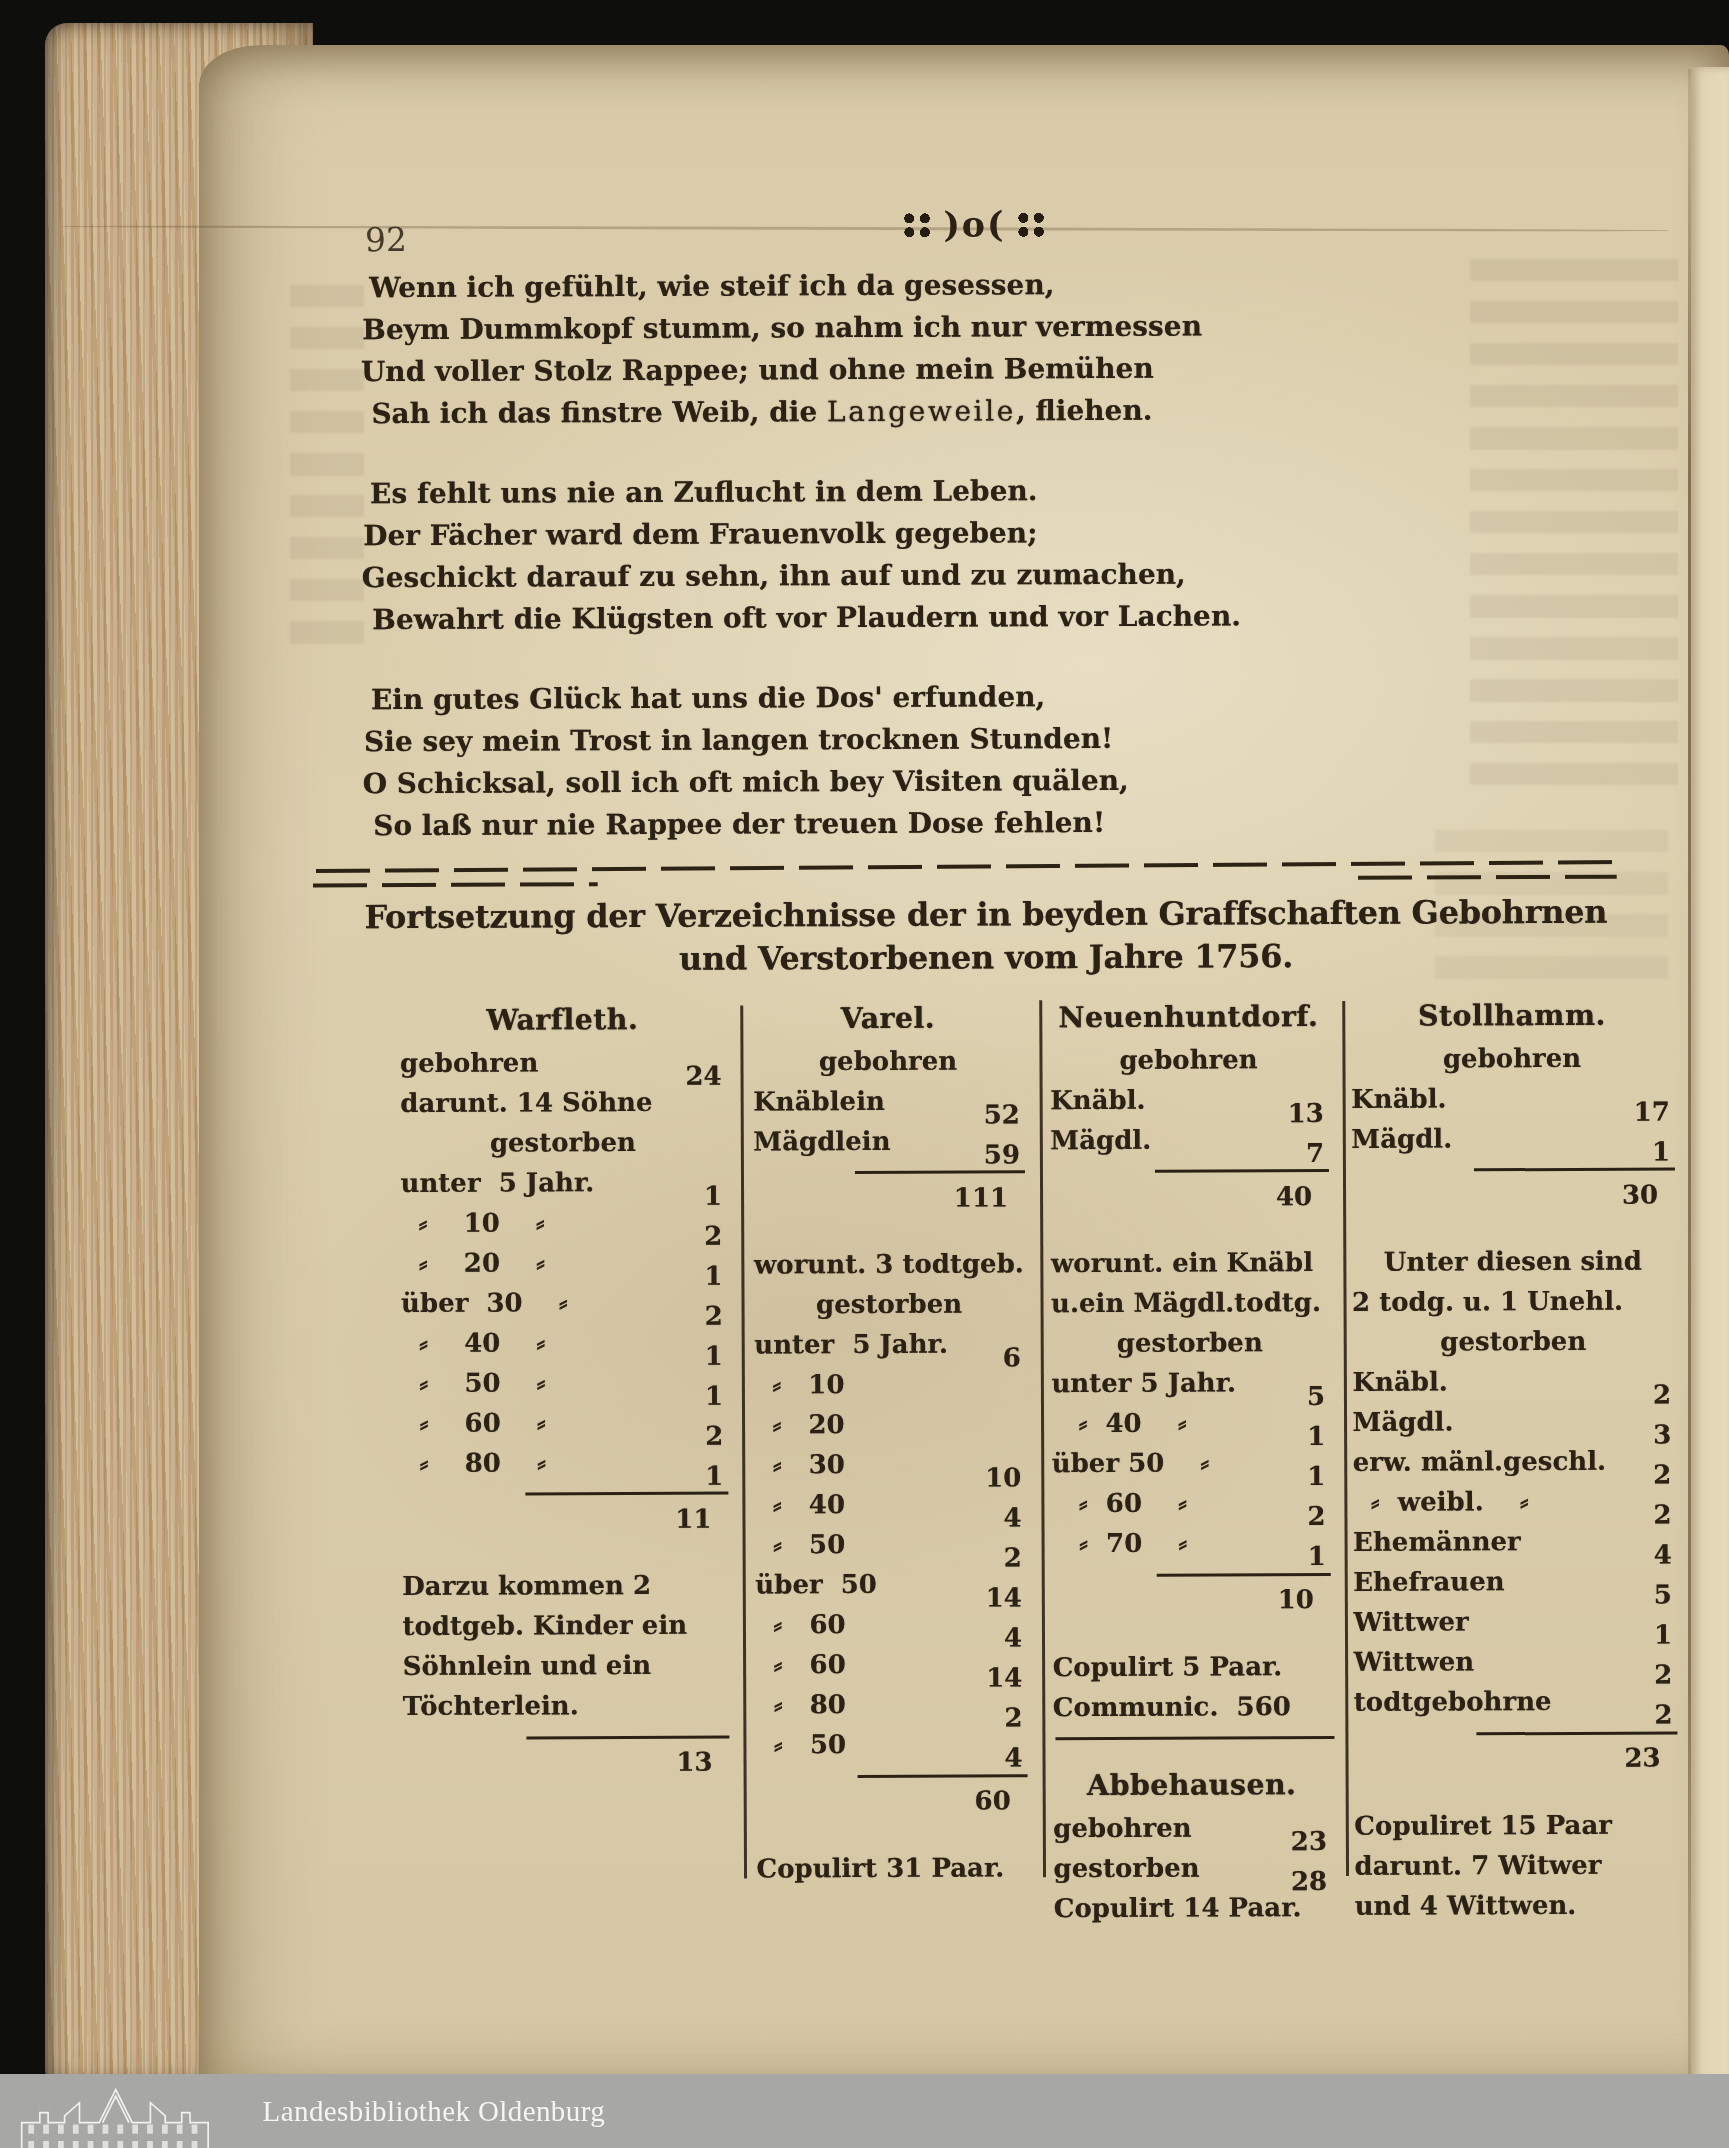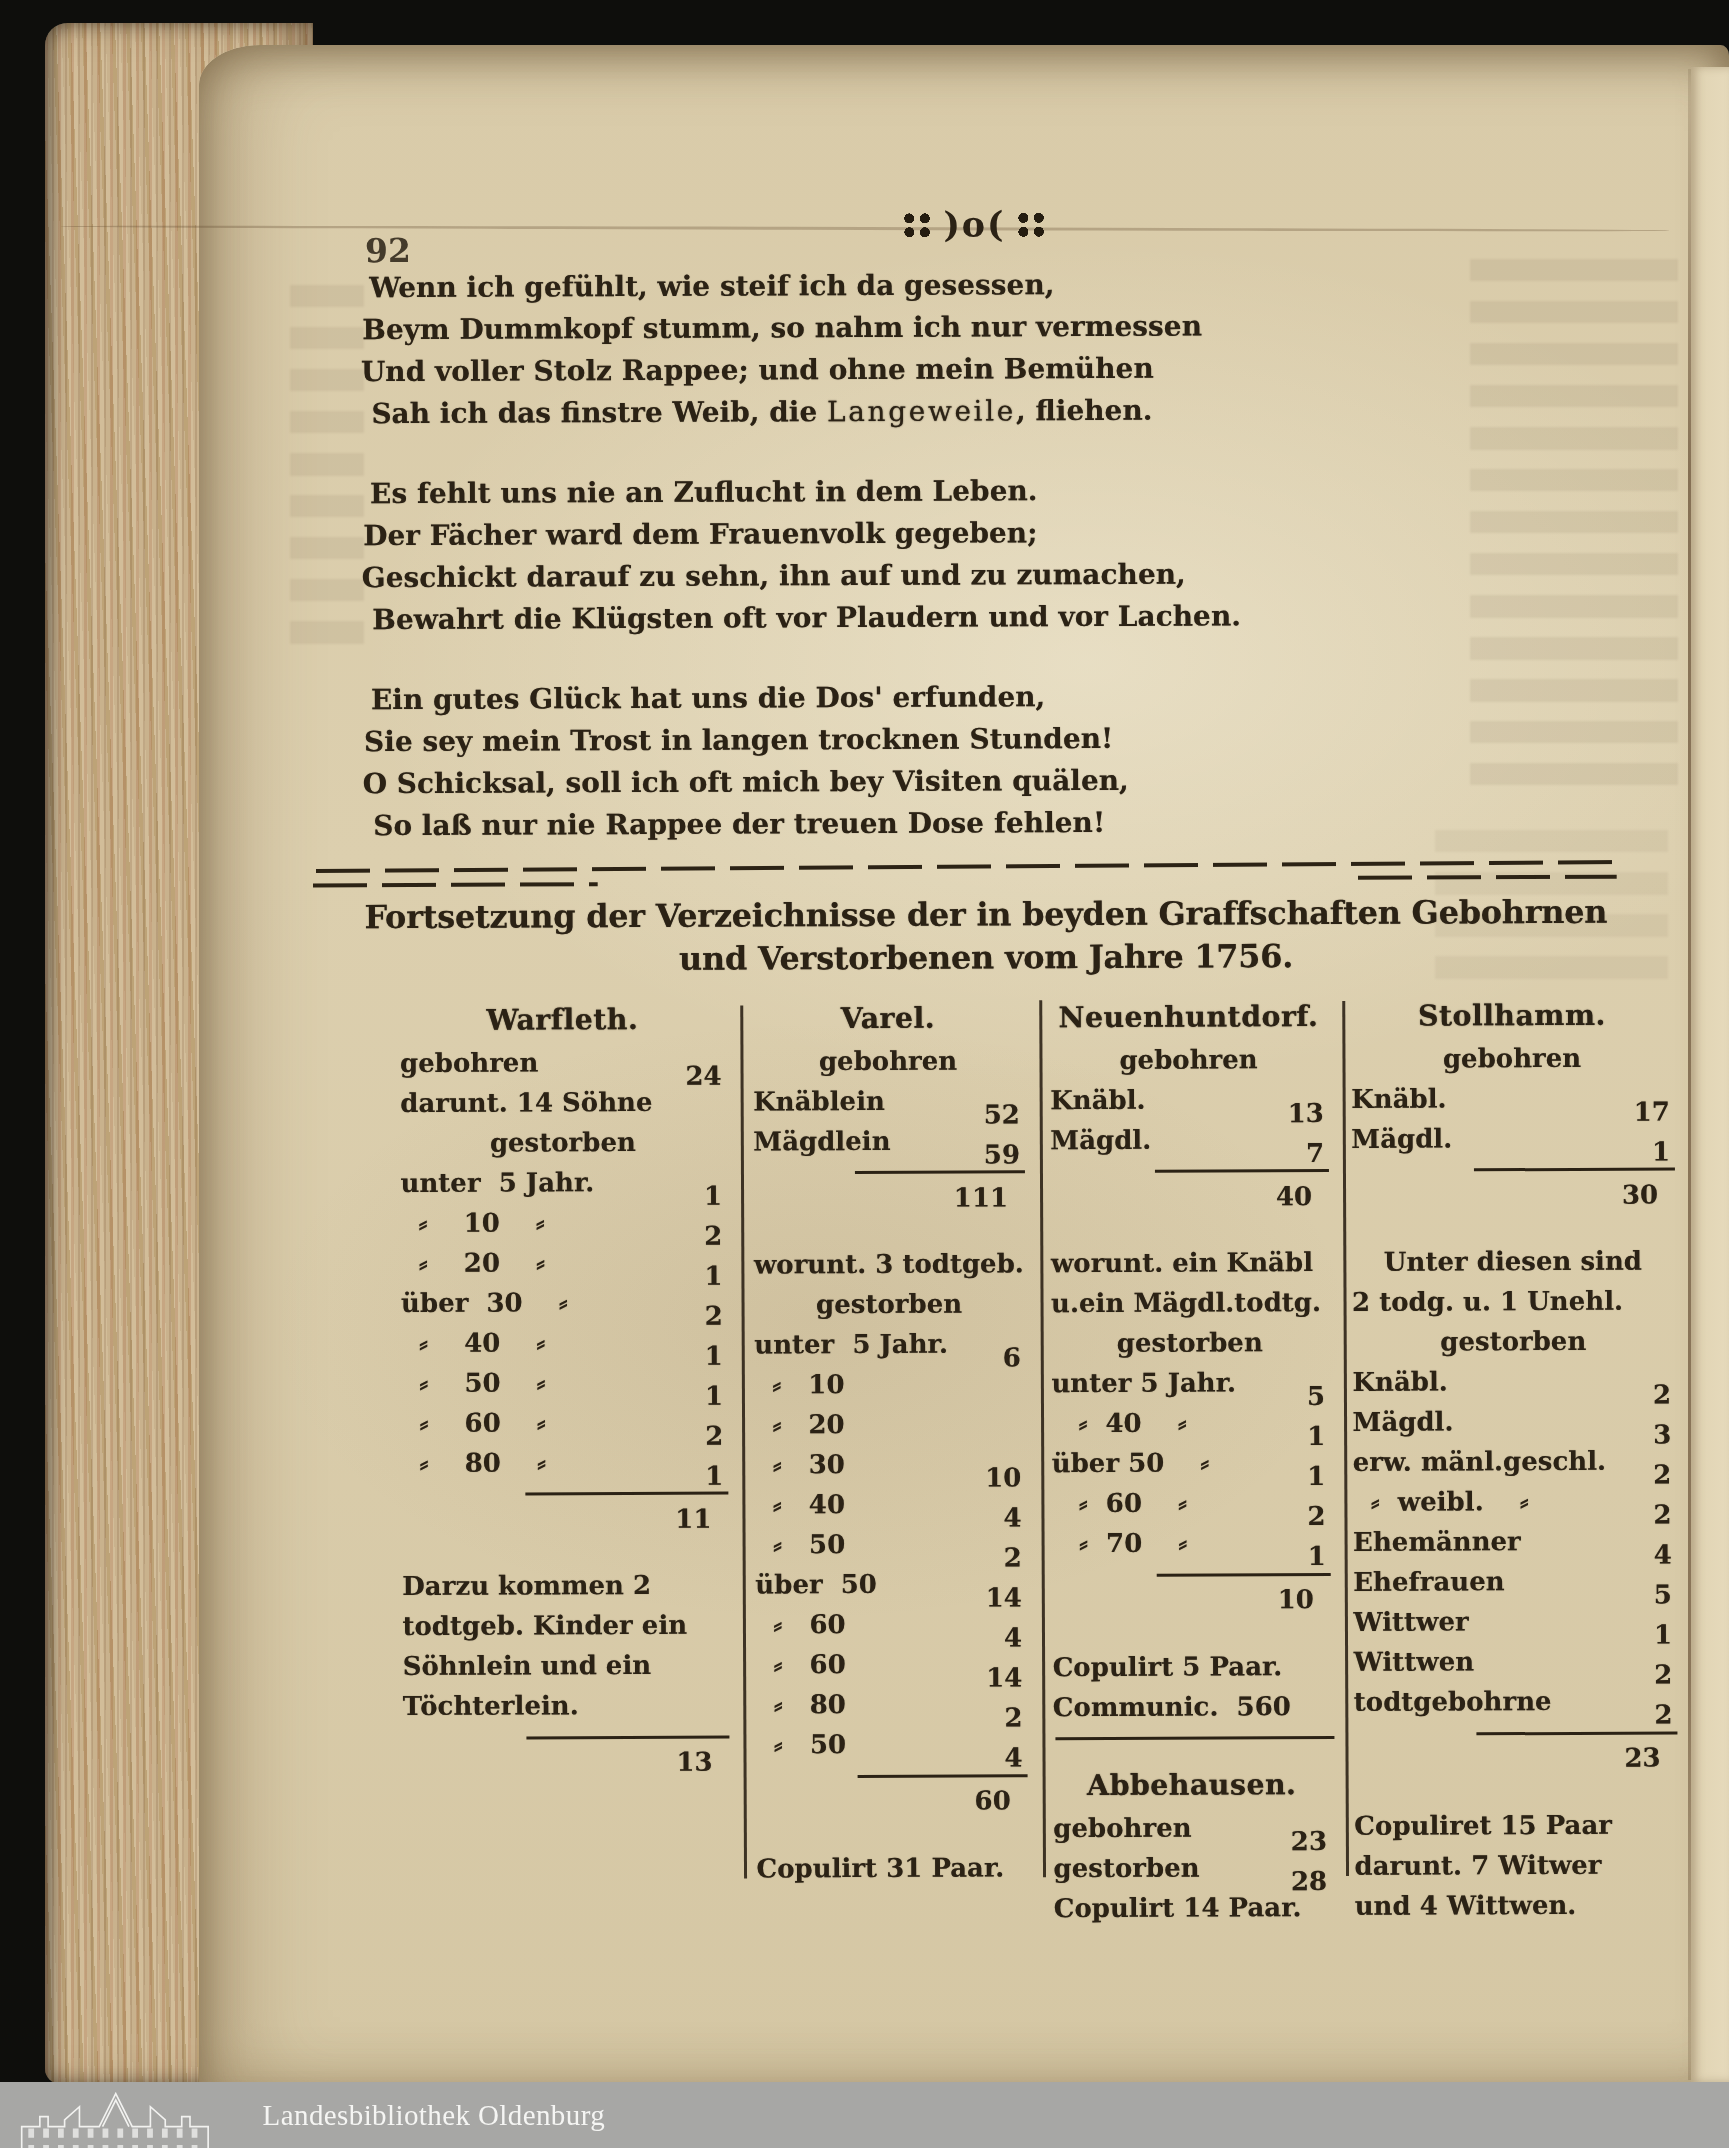--- a/index.html
+++ b/index.html
@@ -38,21 +38,21 @@
   .crease-top{
     position:absolute;left:61px;top:227px;width:1608px;height:2.6px;
     background:rgba(95,72,45,.30);border-radius:50%;transform:rotate(.15deg);
   }
   .ghost{position:absolute;filter:blur(1.3px);opacity:.55;pointer-events:none;}
   .ghost .bars{width:100%;height:100%;
     background:repeating-linear-gradient(180deg, rgba(88,68,46,.16) 0 22.5px, rgba(0,0,0,0) 22.5px 42px);}
   
   .ink{position:absolute;inset:0;transform:rotate(-0.25deg);transform-origin:865px 951px;color:#2b2215;}
   .ink *{color:inherit;}
-  .pagenum{position:absolute;left:368px;top:218px;font-size:33px;font-weight:bold;opacity:.85;margin-top:11px;}
+  .pagenum{position:absolute;left:368px;top:218px;font-size:33px;font-weight:normal;opacity:.85;}
   .ornament{position:absolute;left:865px;top:204px;width:225px;text-align:center;font-size:35px;font-weight:bold;letter-spacing:1.7px;display:flex;align-items:center;justify-content:center;gap:8.6px;}
   .orn-dots{display:inline-block;width:35px;height:29px;
     background:
       radial-gradient(circle 7px at 9.5px 8.6px,#241c10 70%,rgba(0,0,0,0) 72%),
       radial-gradient(circle 7px at 25px 8.6px,#241c10 70%,rgba(0,0,0,0) 72%),
       radial-gradient(circle 7px at 9.5px 22.5px,#241c10 70%,rgba(0,0,0,0) 72%),
       radial-gradient(circle 7px at 25px 22.5px,#241c10 70%,rgba(0,0,0,0) 72%);
   }
   .poem{position:absolute;left:372px;top:265px;width:934px;font-size:28px;font-weight:bold;}
   .stanza{margin-bottom:38px;}
@@ -81,21 +81,21 @@
   .row .v{padding-right:3.5px;margin-top:28px;}
   .row.title{justify-content:center;font-size:28.5px;height:47px;letter-spacing:0.4px;text-shadow:0 0 1.2px rgba(43,34,21,.85);}
   .row.center{justify-content:center;}
   .row.text{justify-content:flex-start;}
   .row.sum{display:block;height:73px;padding:0;}
   .row.sum .bar{display:block;width:60%;margin:10.4px 8.6px 0 auto;border-top:3.5px solid #2b2215;}
   .row.sum .num{display:block;text-align:right;padding:8.6px 26px 0 0;}
   .row.rulefull{display:block;height:24px;padding:0;}
   .row.rulefull .bar{display:block;width:96%;margin:10.4px auto 0 auto;border-top:3.5px solid #2b2215;}
   
-  .footer{position:absolute;left:0;right:0;bottom:0;height:67px;background:#a7a7a5;display:flex;align-items:center;}
+  .footer{position:absolute;left:0;right:0;bottom:0;height:75px;background:#a7a7a5;display:flex;align-items:center;}
   .footer .lib-label{font-family:"Liberation Serif","DejaVu Serif",serif;font-size:29px;color:#f5f5f3;margin-left:31px;letter-spacing:0.4px;}
   .lib-icon{margin-left:15.6px;width:216px;height:99px;position:relative;top:15.6px;flex:none;}
 </style>
 </head>
 <body>
 
 <div class="page-stack"></div>
 <div class="page"></div>
 <div class="next-page-strip"></div>
 <div class="crease-right"></div>

